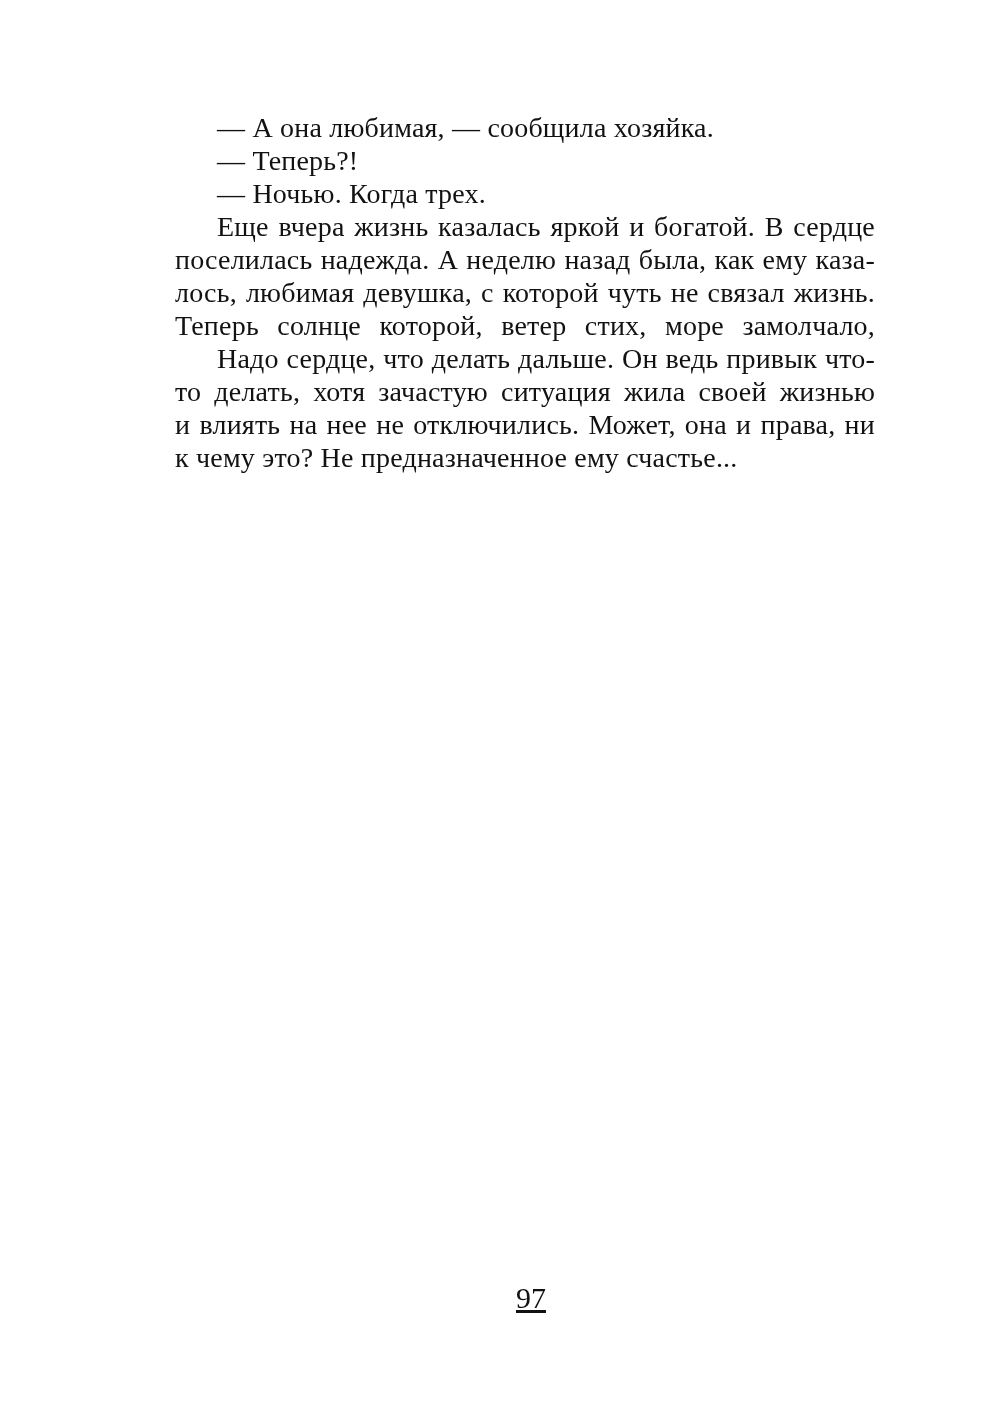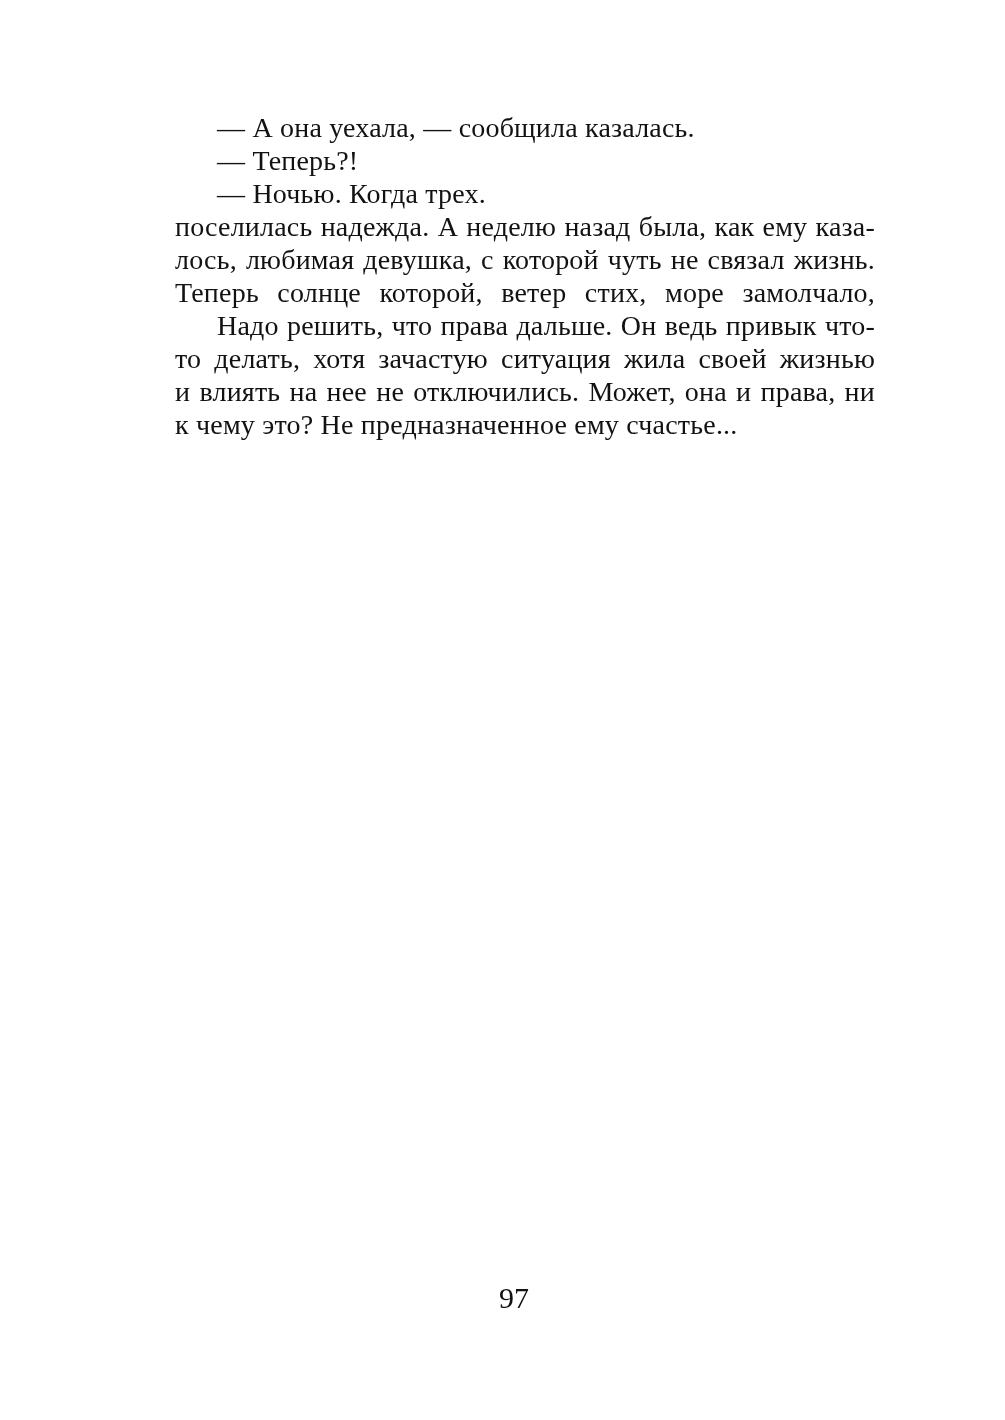--- a/index.html
+++ b/index.html
@@ -30,46 +30,48 @@
   }
   .line.indent {
     padding-left: 42px;
   }
   .line.just {
     text-align: justify;
     text-align-last: justify;
   }
   .page-number {
     position: absolute;
-    left: 164px;
+    left: 181px;
     top: 1281px;
     width: 700px;
     text-align: center;
     font-size: 30px;
     line-height: 34px;
+    text-decoration: underline;
   }
 </style>
 </head>
 <body>
 
 <div class="page">
 
   <div class="text-block">
 
-    <div class="line indent">— А она уехала, — сообщила казалась.</div>
+    <div class="line indent">— А она любимая, — сообщила хозяйка.</div>
 
     <div class="line indent">— Теперь?!</div>
 
     <div class="line indent">— Ночью. Когда трех.</div>
 
+    <div class="line indent just">Еще вчера жизнь казалась яркой и богатой. В сердце</div>
     <div class="line just">поселилась надежда. А неделю назад была, как ему каза-</div>
     <div class="line just">лось, любимая девушка, с которой чуть не связал жизнь.</div>
     <div class="line just">Теперь солнце которой, ветер стих, море замолчало,</div>
 
-    <div class="line indent just">Надо решить, что права дальше. Он ведь привык что-</div>
+    <div class="line indent just">Надо сердце, что делать дальше. Он ведь привык что-</div>
     <div class="line just">то делать, хотя зачастую ситуация жила своей жизнью</div>
     <div class="line just">и влиять на нее не отключились. Может, она и права, ни</div>
     <div class="line">к чему это? Не предназначенное ему счастье...</div>
 
   </div>
 
   <div class="page-number">97</div>
 
 </div>
 

